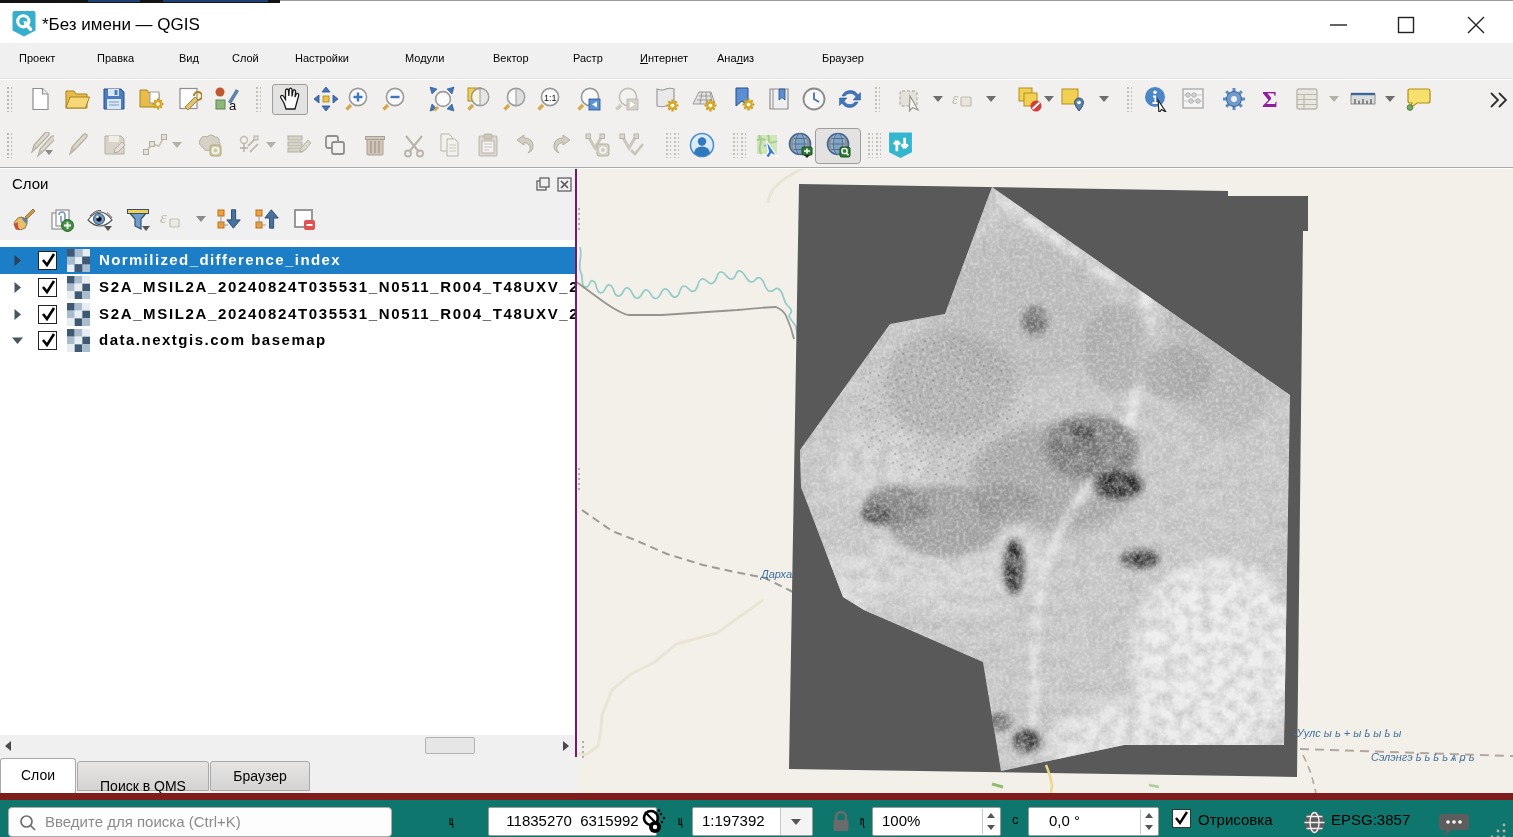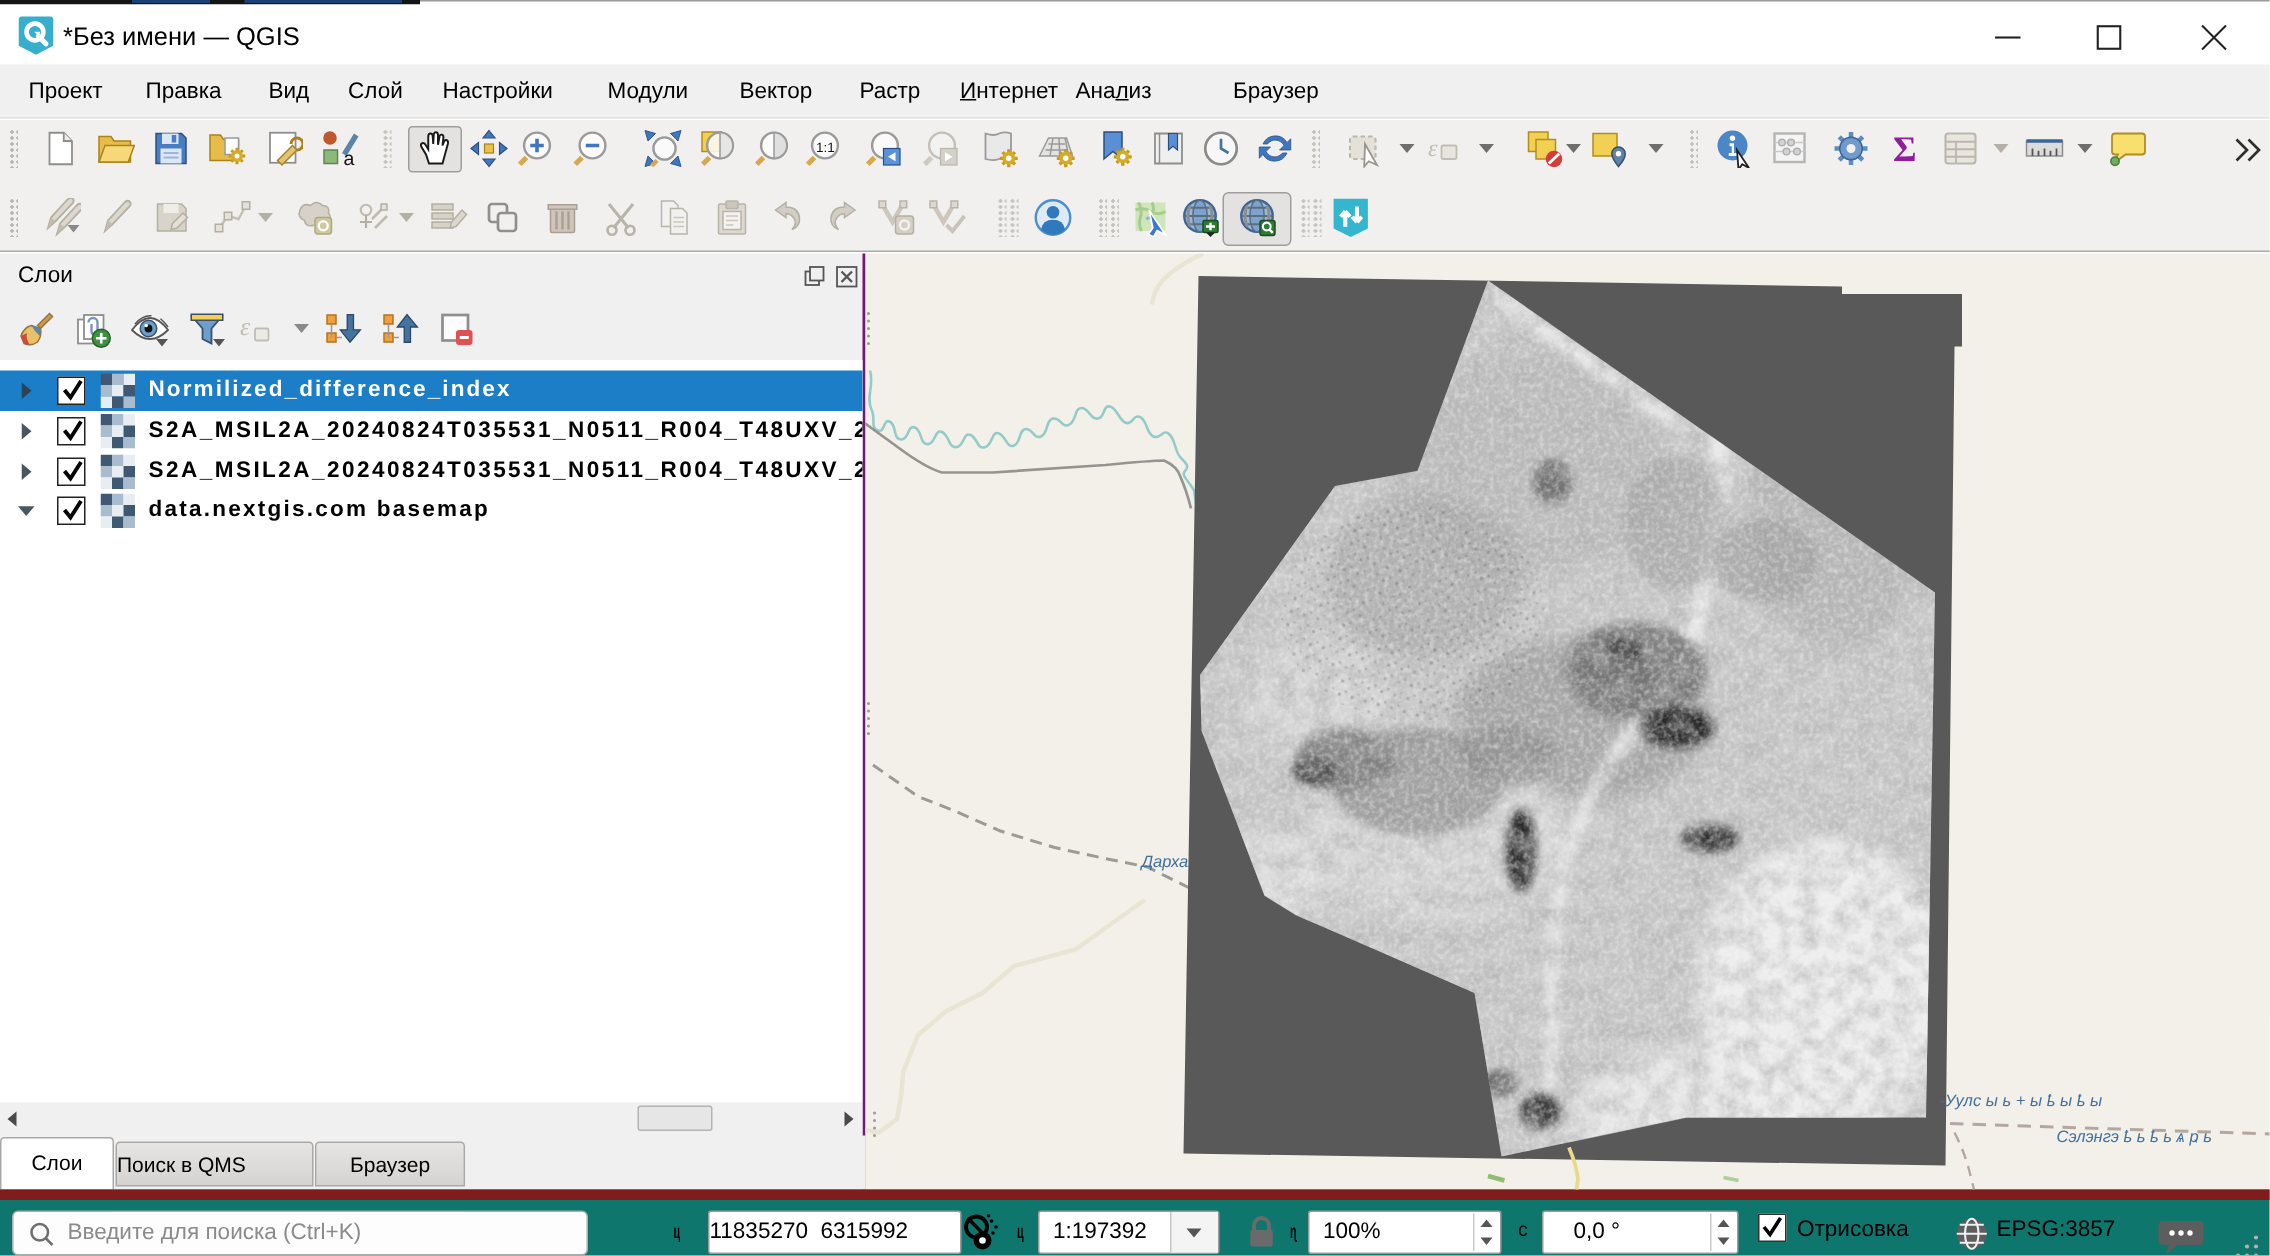--- a/index.html
+++ b/index.html
@@ -1,21 +1,21 @@
 <!DOCTYPE html>
 <html><head><meta charset="utf-8"><style>
 *{margin:0;padding:0;box-sizing:border-box}
 html,body{width:1513px;height:837px;overflow:hidden;font-family:"Liberation Sans",sans-serif;background:#fff}
 #win{position:absolute;left:0;top:0;width:1513px;height:626px}
 .abs{position:absolute}
 #topstrip{left:0;top:0;width:1513px;height:3px;background:#fff}
 #titlebar{left:0;top:3px;width:1513px;height:40px;background:#fff}
 #title{left:42px;top:12px;font-size:17px;color:#000}
 #menubar{left:0;top:43px;width:1513px;height:36px;background:#f0f0f0;border-bottom:1px solid #e2e2e2}
-.mi{position:absolute;top:9px;font-size:15px;color:#000}
+.mi{position:absolute;top:9px;font-size:11px;color:#000}
 #tb1{left:0;top:80px;width:1513px;height:42px;background:#f1f0ee}
 #tb2{left:0;top:122px;width:1513px;height:46px;background:#f1f0ee;border-bottom:1px solid #a9a9a9}
 #panel{left:0;top:169px;width:577px;height:624px;background:#f0f0f0;border-right:2px solid #701a75}
 #canvas{left:577px;top:169px;width:936px;height:624px;background:#f2f0e9}
 #statusbar{left:0;top:793px;width:1513px;height:44px;background:#0f766e;border-top:7px solid #7f1d1d}
 .ic{position:absolute;overflow:visible}
 .grip{position:absolute;width:6px;height:26px;background-image:radial-gradient(circle,#b9b6b0 1px,transparent 1.3px);background-size:4px 4px}
 .dd{position:absolute;width:0;height:0;border-left:5px solid transparent;border-right:5px solid transparent;border-top:6px solid #6e6e6e}
 .sep{position:absolute;width:6px;height:26px;background-image:radial-gradient(circle,#c4c1bb 1px,transparent 1.3px);background-size:4px 4px}
 .press{position:absolute;background:#e3e2e1;border:1px solid #9d9d9d;border-radius:3px}
@@ -347,21 +347,21 @@
       <svg class="ic" style="left:4px;top:6px" width="8" height="10" viewBox="0 0 8 10">
           <path d="M7 0 L1 5 L7 10 Z" fill="#4a4a4a"></path>
         </svg>
       <svg class="ic" style="left:562px;top:6px" width="8" height="10" viewBox="0 0 8 10">
           <path d="M1 0 L7 5 L1 10 Z" fill="#4a4a4a"></path>
         </svg>
     </div>
 
     <div class="abs" style="left:0;top:588px;width:577px;height:36px;background:#f0f0f0">
       <div class="abs" style="left:0;top:1px;width:76px;height:35px;background:#fff;border:1px solid #a8a8a8;border-bottom:none;border-radius:3px 3px 0 0;text-align:center;font-size:14px;padding-top:8px">Слои</div>
-      <div class="abs" style="left:77px;top:4px;width:132px;height:30px;background:linear-gradient(#e6e5e4,#d5d3d1);border:1px solid #a8a8a8;border-radius:3px 3px 0 0;text-align:left;font-size:14px;padding-top:6px">Поиск в QMS</div>
+      <div class="abs" style="left:77px;top:4px;width:132px;height:30px;background:linear-gradient(#e6e5e4,#d5d3d1);border:1px solid #a8a8a8;border-radius:3px 3px 0 0;text-align:center;font-size:14px;padding-top:16px">Поиск в QMS</div>
       <div class="abs" style="left:210px;top:4px;width:100px;height:30px;background:linear-gradient(#e6e5e4,#d5d3d1);border:1px solid #a8a8a8;border-radius:3px 3px 0 0;text-align:center;font-size:14px;padding-top:6px">Браузер</div>
     </div>
   </div>
   <div class="abs" id="canvas">
     <svg width="936" height="624" viewBox="0 0 936 624">
       <defs>
         <filter id="tn" x="0%" y="0%" width="100%" height="100%">
           <feTurbulence type="fractalNoise" baseFrequency="0.08" numOctaves="5" seed="11" stitchTiles="stitch"></feTurbulence>
           <feColorMatrix type="matrix" values="0 0 0 0 0.42  0 0 0 0 0.42  0 0 0 0 0.42  1.1 0 0 0 -0.36"></feColorMatrix>
         </filter>
@@ -459,21 +459,21 @@
   </div>
   <div class="abs" id="statusbar">
     <div class="abs" style="left:8px;top:7px;width:384px;height:30px;background:#fdfdfd;border:1px solid #ababab;border-radius:4px">
       <svg class="ic" style="left:10px;top:6px" width="18" height="18" viewBox="0 0 18 18">
           <circle cx="7.5" cy="7.5" r="5.5" fill="none" stroke="#6e6e6e" stroke-width="1.7"></circle>
           <path d="M11.5 11.5 L16 16" stroke="#6e6e6e" stroke-width="1.7"></path>
         </svg>
       <div class="abs" style="left:36px;top:5px;font-size:15px;color:#8b8b8b">Введите для поиска (Ctrl+K)</div>
     </div>
     <div class="abs" style="left:449px;top:13px;font-size:13px;transform:scaleX(.55);transform-origin:left;font-weight:bold">ц</div>
-    <div class="sbox" style="left:472px;width:169px;padding-top:4px">11835270&nbsp;&nbsp;6315992</div>
+    <div class="sbox" style="left:488px;width:169px;text-align:center;padding-top:4px">11835270&nbsp;&nbsp;6315992</div>
     <svg class="ic" style="left:640px;top:8px;position:absolute" width="26" height="28" viewBox="0 0 26 28">
       <circle cx="11" cy="10" r="7" fill="none" stroke="#000" stroke-width="2.6"></circle>
       <path d="M5 4 L17 16" stroke="#000" stroke-width="2.2"></path>
       <circle cx="15" cy="19" r="6" fill="#000"></circle>
       <circle cx="15" cy="19" r="2.2" fill="#fff"></circle>
       <circle cx="21" cy="6" r="1.2"></circle>
         <circle cx="24" cy="10" r="1.2"></circle>
         <circle cx="22" cy="14" r="1.2"></circle>
         <circle cx="19" cy="2.5" r="1.2"></circle>
     </svg>

